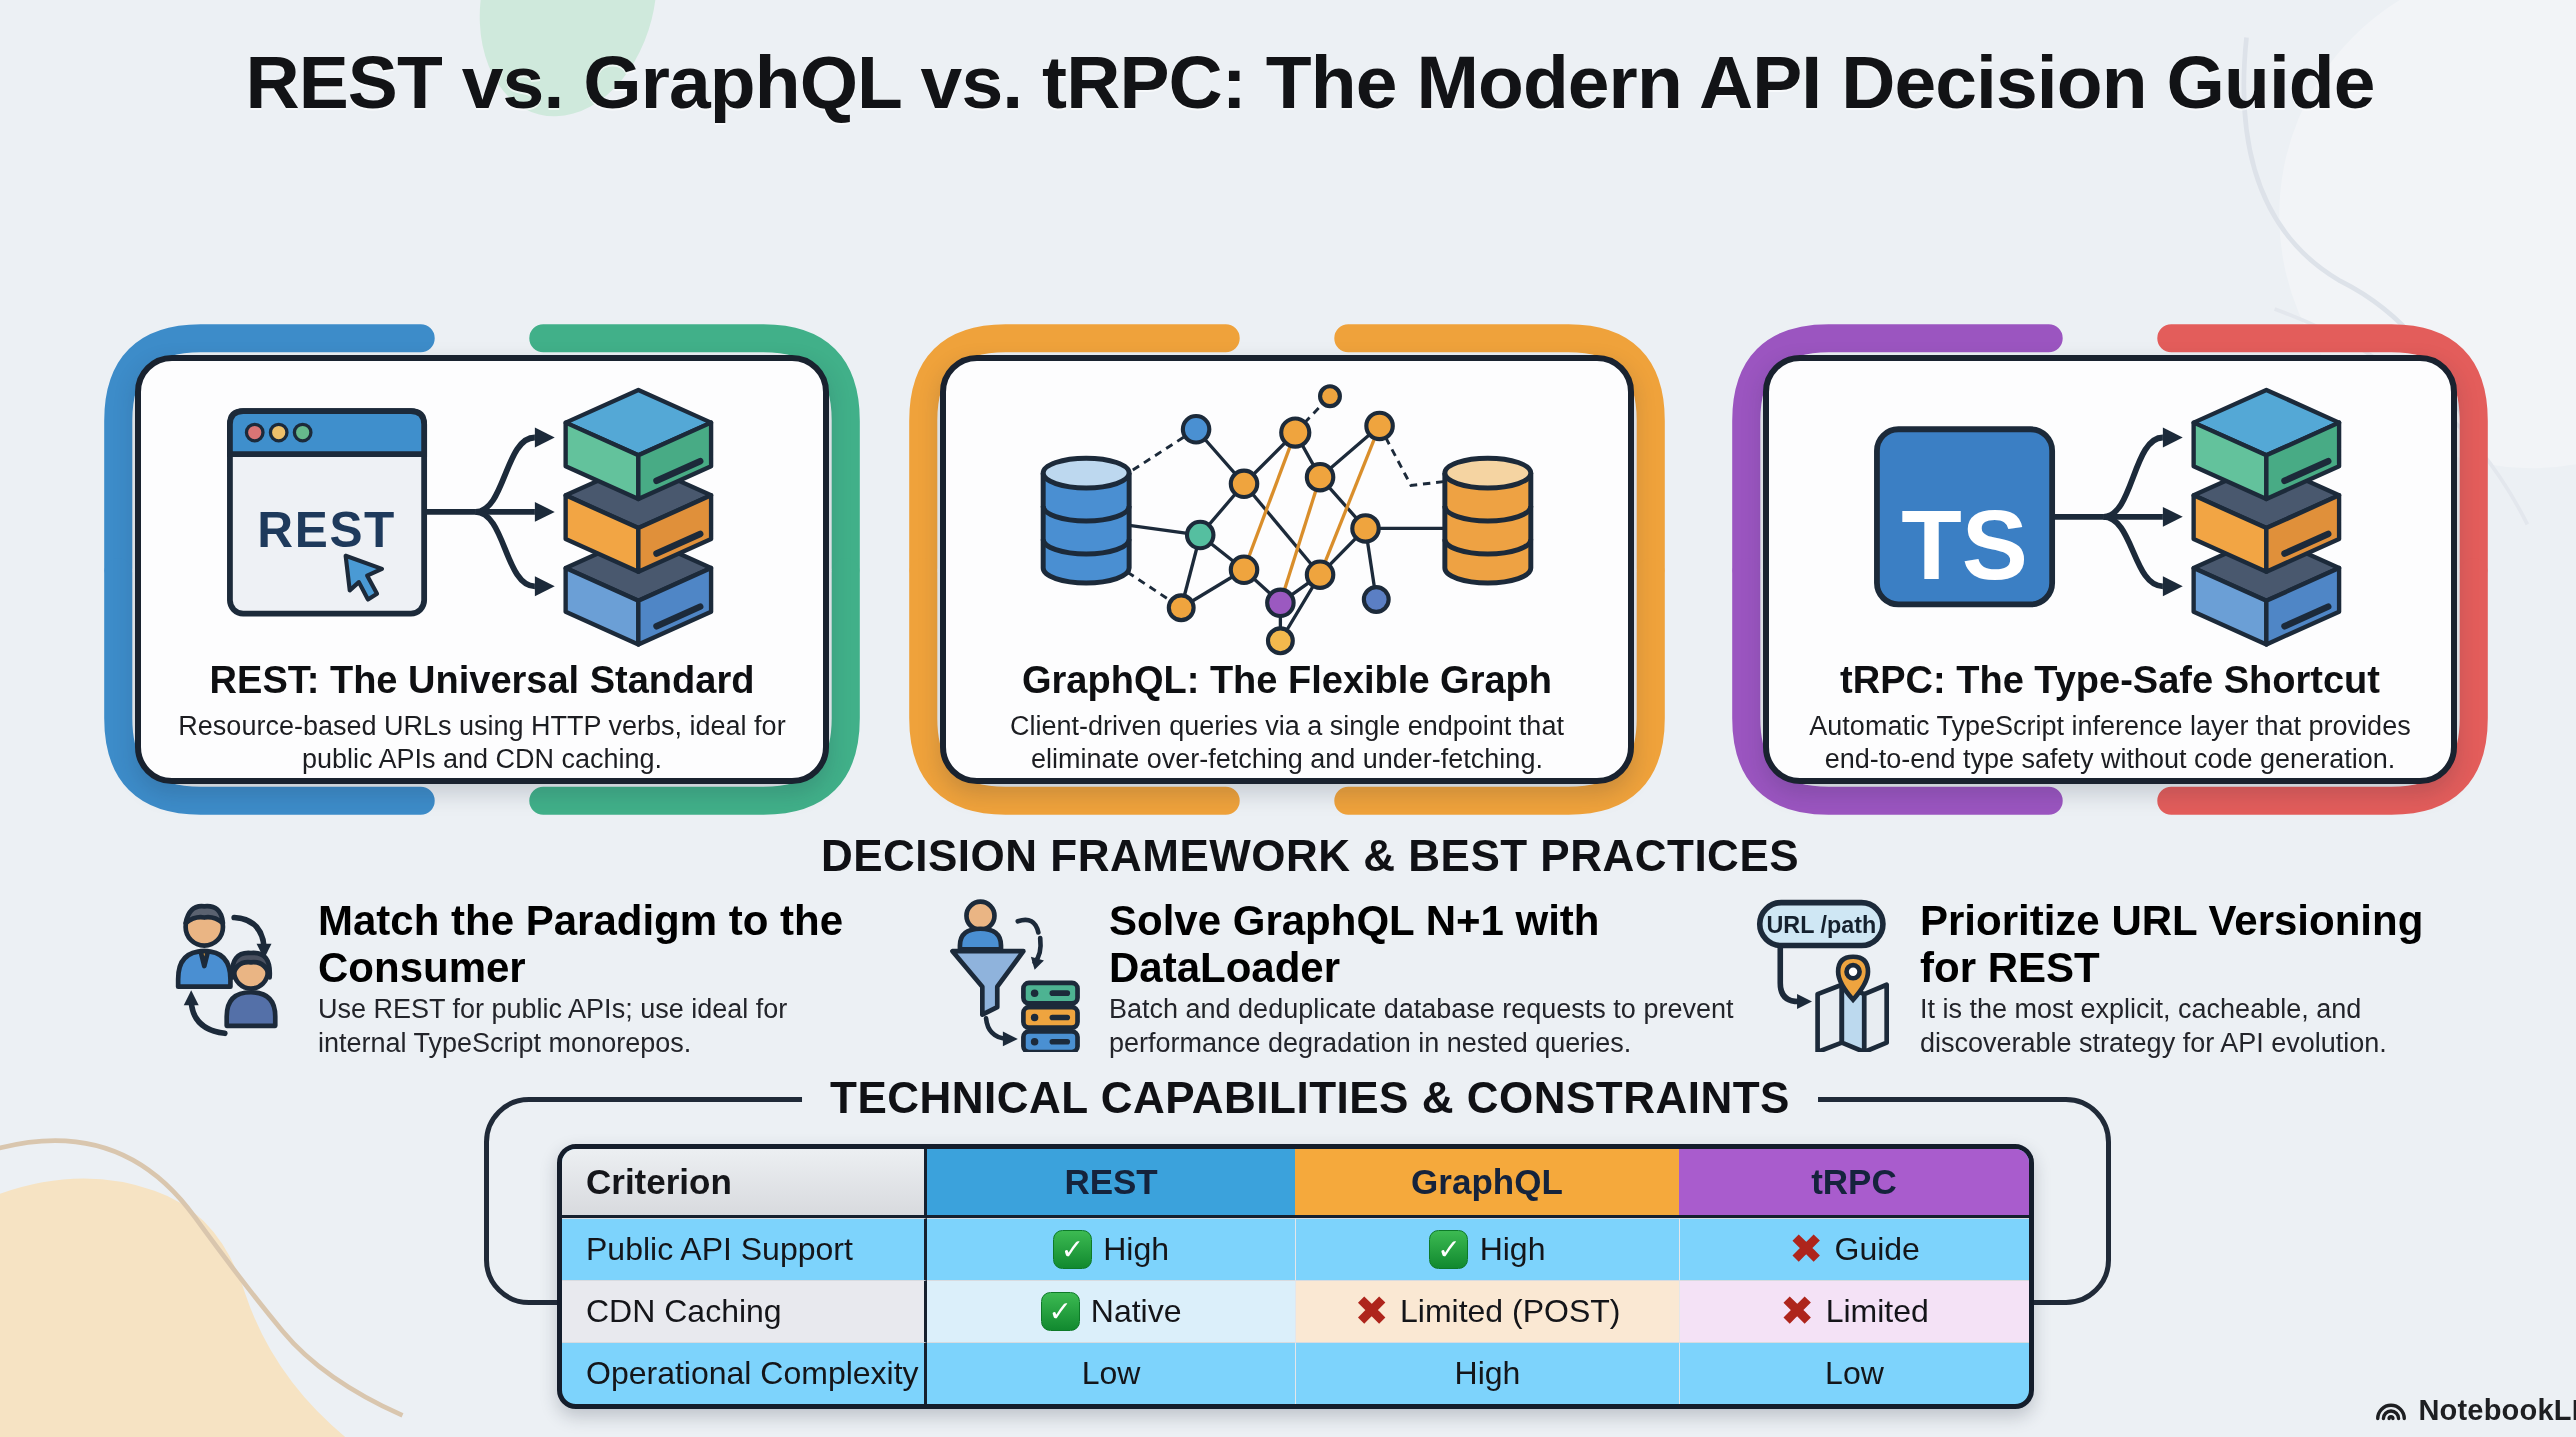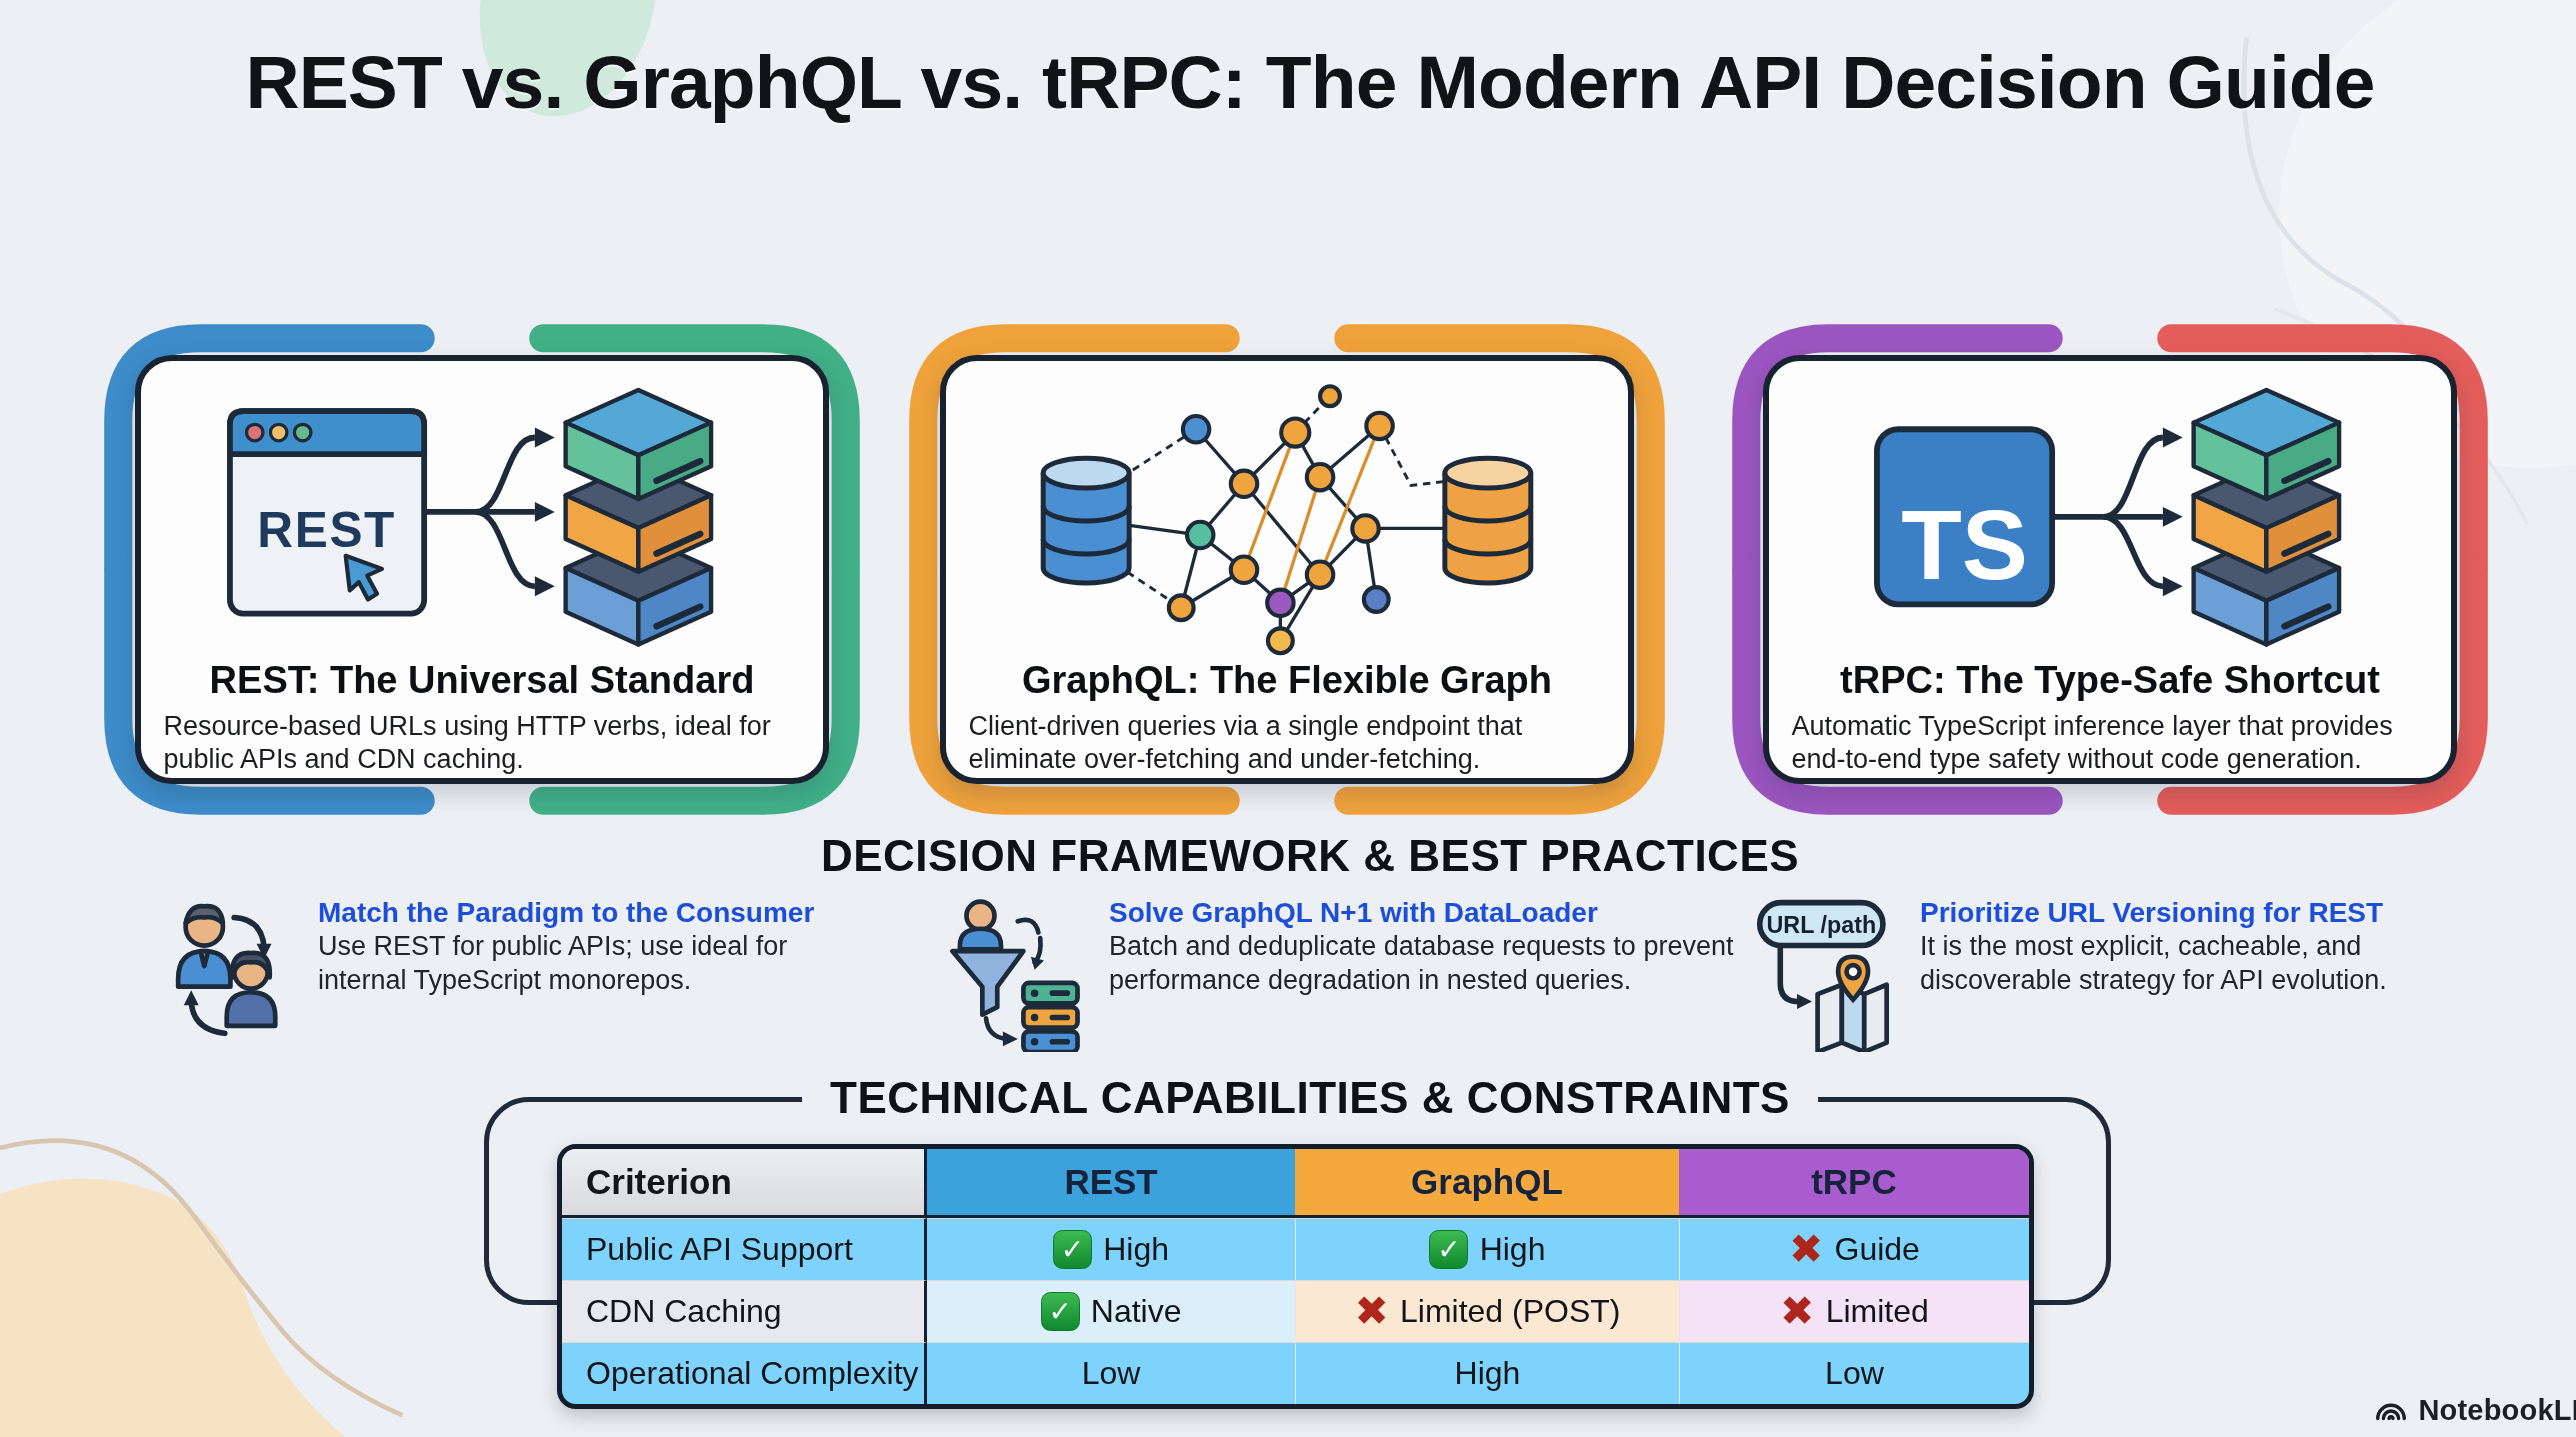--- a/index.html
+++ b/index.html
@@ -13,29 +13,29 @@
     text-shadow:0 1.9px 0 rgba(255,255,255,.6);}
 
   
   .card{position:absolute;top:344px;width:716px;height:451px;z-index:2;}
   .card.c1{left:124px;} .card.c2{left:929px;} .card.c3{left:1752px;}
   .bracket-svg{position:absolute;left:-17px;top:-17px;width:750px;height:485px;overflow:visible;z-index:0;}
   .card-inner{position:absolute;inset:11.2px;background:#fdfdfe;border:6.6px solid #19222f;border-radius:37px;
     box-shadow:0 9.4px 22.5px rgba(30,40,60,.18);display:flex;flex-direction:column;align-items:center;z-index:1;}
   .card-icon{margin-top:17px;flex:0 0 auto;}
   .card-title{font-size:38px;font-weight:bold;color:#0e0f12;margin-top:0px;text-align:center;}
-  .card-desc{font-size:27px;color:#1c1d21;margin-top:7.5px;line-height:1.24;width:637px;}
+  .card-desc{font-size:27px;color:#1c1d21;margin-top:7.5px;text-align:center;line-height:1.24;width:637px;}
 
   
   .fw-heading{position:absolute;top:831px;left:0;width:100%;text-align:center;
     font-size:44px;font-weight:bold;color:#101115;letter-spacing:0.5px;z-index:3;}
   .bp{position:absolute;top:897px;display:flex;gap:24px;align-items:flex-start;z-index:3;}
   .bp1{left:165px;width:702px;} .bp2{left:945px;width:805px;} .bp3{left:1756px;width:730px;}
   .bp-icon{flex:0 0 auto;}
-  .bp-title{font-size:28px;font-weight:bold;color:#1d4ed8;line-height:1.12;}
+  .bp-title{font-size:42px;font-weight:bold;color:#000000;line-height:1.12;}
   .bp-desc{font-size:27px;color:#23242a;margin-top:2px;line-height:1.24;}
 
   
   .tech-frame{position:absolute;left:484px;top:1097px;width:1617px;height:198px;
     border:5.6px solid #202a38;border-radius:45px;z-index:1;}
   .tech-heading{position:absolute;top:1073px;left:50%;transform:translateX(-50%);
     background:#ecf0f4;padding:0 28px;font-size:44px;font-weight:bold;color:#101115;
     letter-spacing:0.5px;z-index:3;white-space:nowrap;}
   .cap-table{position:absolute;left:557px;top:1144px;width:1467px;z-index:4;
     display:grid;grid-template-columns:390fr 393fr 410fr 374fr;

